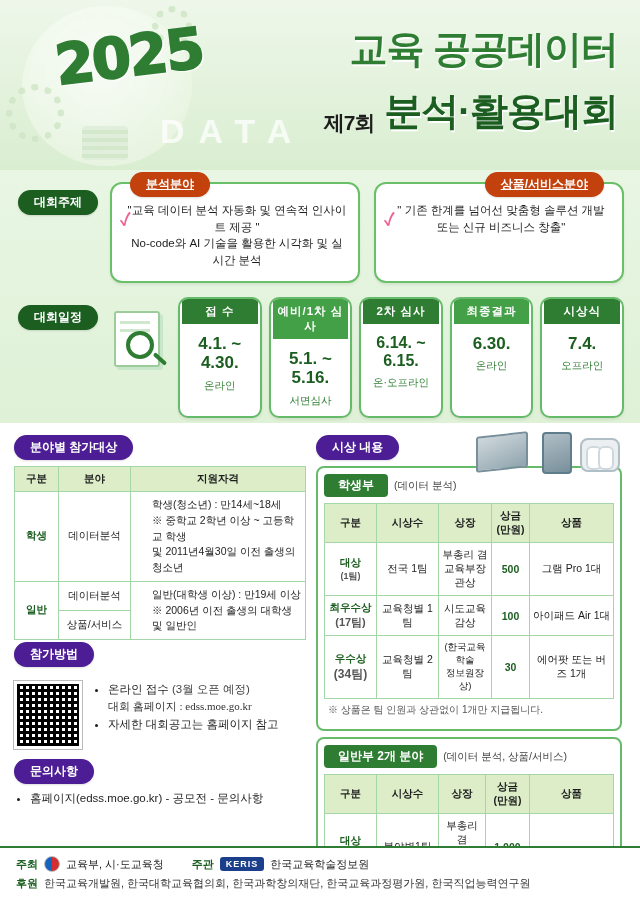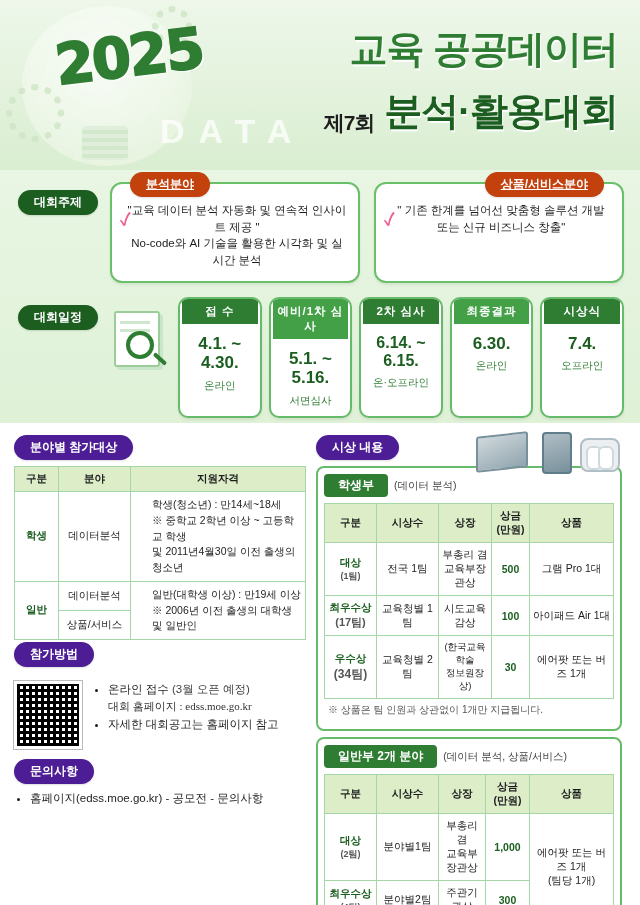--- a/index.html
+++ b/index.html
@@ -456,14 +456,28 @@
       </div>
     </div>
   </div>
 
   <div class="devices">
     <div class="dev-laptop"></div>
     <div class="dev-tablet"></div>
     <div class="dev-buds"></div>
   </div>
 
+  <div class="footer">
+    <div class="f-row">
+      <span class="f-key">주최</span>
+      <span class="logo-moe"></span>
+      <span>교육부, 시·도교육청</span>
+      <span class="f-key" style="margin-left:22px">주관</span>
+      <span class="logo-keris">KERIS</span>
+      <span>한국교육학술정보원</span>
+    </div>
+    <div class="f-row f-sub">
+      <span class="f-key">후원</span>
+      <span>한국교육개발원, 한국대학교육협의회, 한국과학창의재단, 한국교육과정평가원, 한국직업능력연구원</span>
+    </div>
+  </div>
 
 </div>
 
 </body></html>

